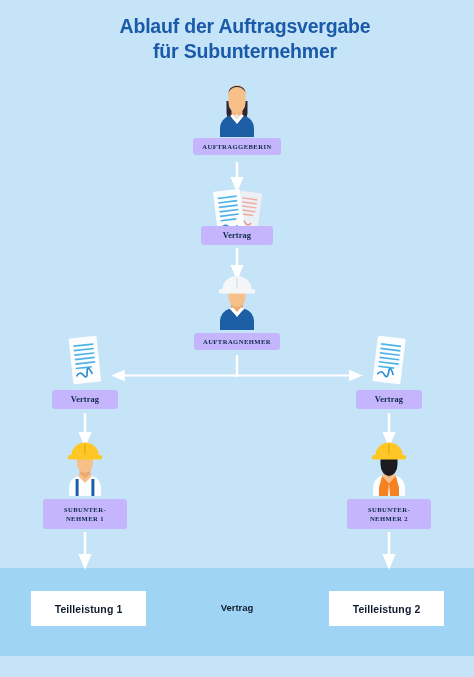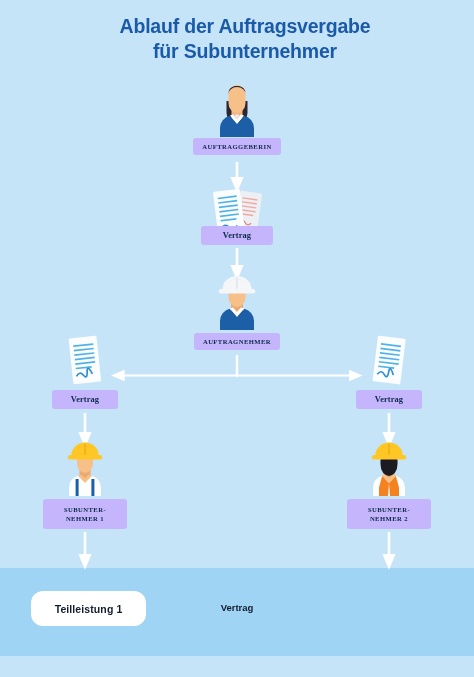--- a/index.html
+++ b/index.html
@@ -37,21 +37,21 @@
   .chip.caps{
     font-size:6.6px;font-weight:bold;letter-spacing:0.45px;
   }
   .chip.plain{font-size:8.4px;font-weight:bold;letter-spacing:0.1px;}
   .chip.two{flex-direction:column;line-height:9.5px;}
 
   
   .wbox{
     position:absolute;background:#ffffff;
     display:flex;align-items:center;justify-content:center;
-    color:#111c2e;font-size:10.5px;font-weight:bold;letter-spacing:0.1px;border-radius:12px;
+    color:#111c2e;font-size:10.5px;font-weight:bold;letter-spacing:0.1px;
   }
   .bandtext{
     position:absolute;color:#111c2e;font-size:9.5px;font-weight:bold;
     text-align:center;
   }
 
   svg.lay{position:absolute;left:0;top:0;width:474px;height:677px;
     pointer-events:none;}
 </style>
 </head>
@@ -215,14 +215,15 @@
 
   <div class="chip caps two" style="left:347px;top:499px;width:84px;height:30px;">
     <span>SUBUNTER-</span>
     <span>NEHMER 2</span>
   </div>
 
   <div class="wbox" style="left:31px;top:591px;width:115px;height:35px;">Teilleistung 1</div>
 
   <div class="bandtext" style="left:187px;top:602px;width:100px;">Vertrag</div>
 
+  <div class="wbox" style="left:329px;top:591px;width:115px;height:35px;">Teilleistung 2</div>
 
 </div>
 
 </body></html>

